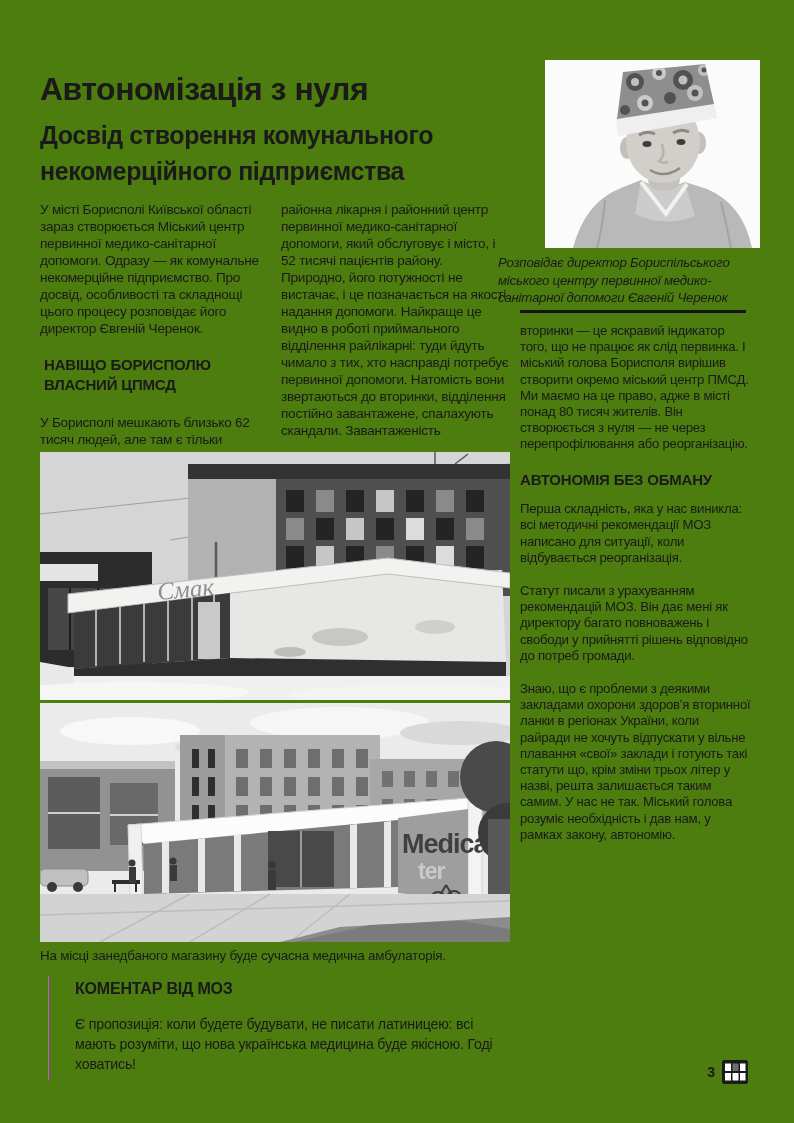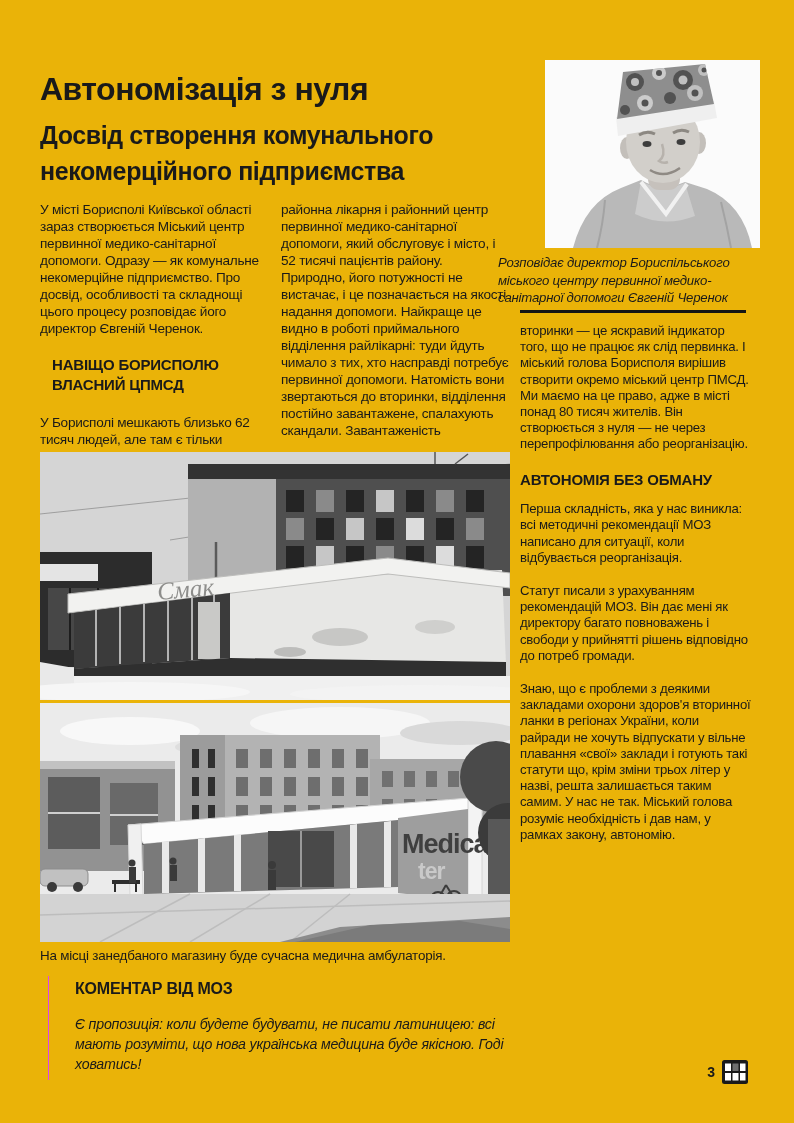--- a/index.html
+++ b/index.html
@@ -1,53 +1,53 @@
 <!DOCTYPE html>
 <html><head>
 <meta charset="utf-8">
 <style>
   * { margin:0; padding:0; box-sizing:border-box; }
   html,body { background:#e8e8e8; }
   .page {
-    position:relative; width:794px; height:1123px; background:#eab308;
+    position:relative; width:794px; height:1123px; background:#4d7c0f;
     font-family:"Liberation Sans","DejaVu Sans",sans-serif; color:#1a1a1a;
     overflow:hidden; margin:0 auto;
   }
   .headline {
     position:absolute; left:40px; top:72px; width:480px;
   }
   .headline h1 { font-size:32px; font-weight:800; letter-spacing:-0.5px; line-height:1.1; margin-bottom:10px; }
   .headline h2 { font-size:25px; font-weight:800; letter-spacing:-0.4px; line-height:1.45; }
   .figure { position:absolute; background:#f1f1f1; overflow:hidden; }
   .fig-portrait { left:545px; top:60px; width:215px; height:188px; background:#fcfcfc; }
   .fig-shop { left:40px; top:452px; width:470px; height:248px; }
   .fig-render { left:40px; top:703px; width:470px; height:239px; }
   .portrait-caption {
     position:absolute; left:498px; top:254px; width:240px;
     font-style:italic; font-size:13.2px; line-height:17.5px; letter-spacing:-0.2px;
   }
   .rule { position:absolute; left:520px; top:310px; width:226px; height:3px; background:#151515; }
   .col { position:absolute; font-size:13.6px; line-height:17px; letter-spacing:-0.25px; }
   .col p { margin-bottom:18px; }
-  .col h3 { font-size:15px; font-weight:800; letter-spacing:-0.2px; line-height:1.3; margin:4px 0 20px 12px; text-transform:uppercase; }
+  .col h3 { font-size:15px; font-weight:800; letter-spacing:-0.2px; line-height:1.3; margin:4px 0 20px 4px; text-transform:uppercase; }
   .col1 { left:40px;  top:201px; width:228px; }
   .col2 { left:281px; top:201px; width:228px; }
   .col3 { left:520px; top:323px; width:232px; font-size:13.2px; line-height:16.2px; }
   .col3 p { margin-bottom:17px; }
   .col3 h3 { margin:3px 0 12px 0; }
   .photo-caption {
     position:absolute; left:40px; top:948px; width:470px;
     font-size:13.4px; letter-spacing:-0.2px;
   }
   .comment-box {
     position:absolute; left:48px; top:976px; width:465px;
     border-left:1px solid #d946ef; padding:4px 0 6px 26px;
   }
   .comment-box h4 { font-size:16px; font-weight:800; letter-spacing:-0.2px; margin-bottom:16px; }
-  .comment-box p  { font-style:italic; font-size:14.2px; line-height:20px; letter-spacing:-0.2px; }
+  .comment-box p  { font-size:14.2px; line-height:20px; letter-spacing:-0.2px; }
   .footer { position:absolute; right:46px; top:1060px; display:flex; align-items:center; gap:7px; }
   .footer .pagenum { font-size:14px; font-weight:bold; }
   svg { display:block; }
 </style>
 </head>
 <body>
 
 <div class="page">
 
   <div class="headline">

